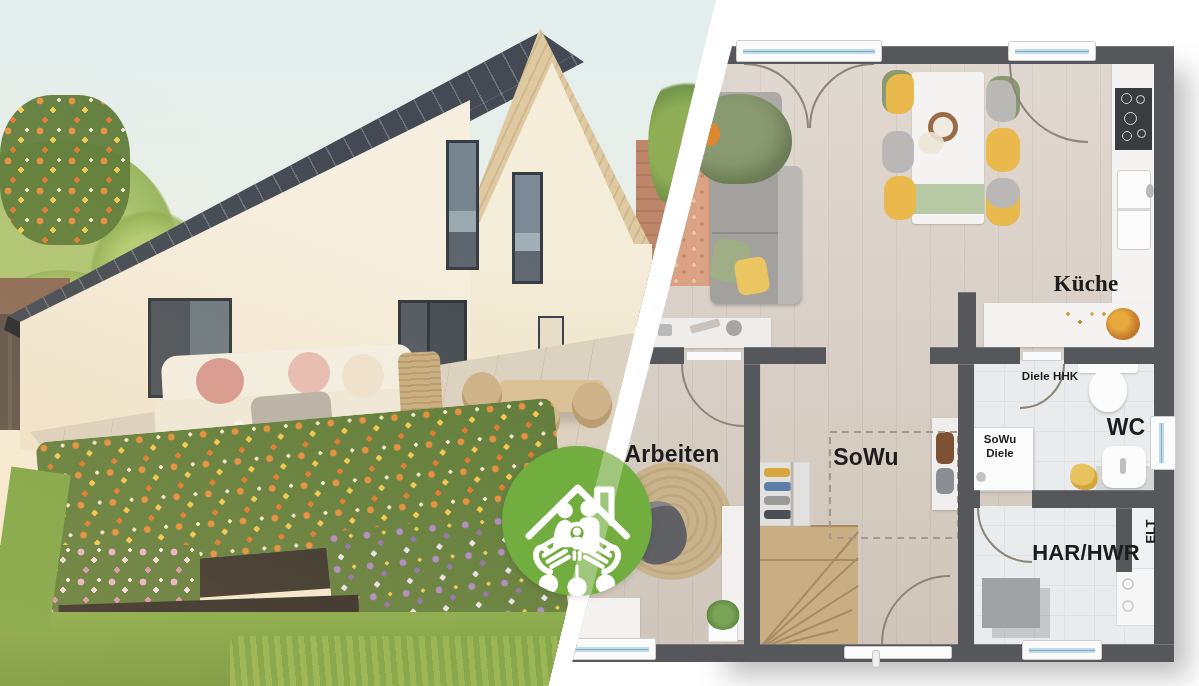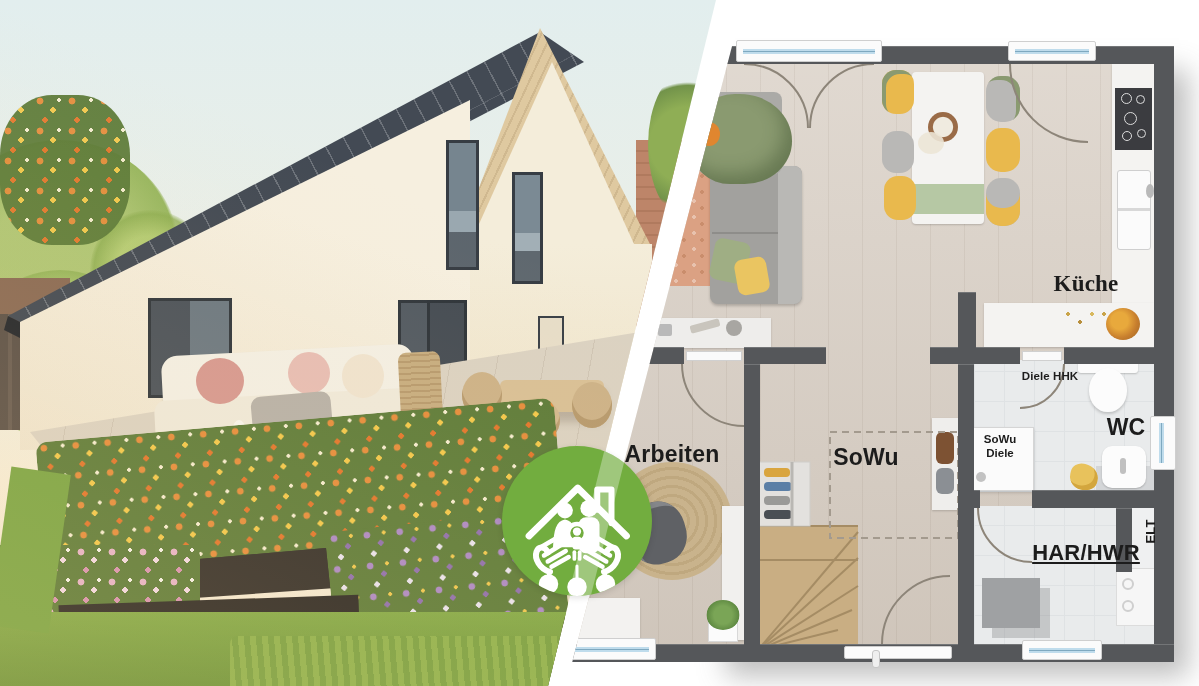--- a/index.html
+++ b/index.html
@@ -266,21 +266,21 @@
     <div style="left:1159px;top:423px;width:5px;height:40px;background:linear-gradient(90deg,#bfdcec 0 45%,#7fa9c0 45% 55%,#bfdcec 55% 100%);"></div>
     <div class="winH" style="left:548px;top:638px;width:108px;height:22px;"></div>
     <div class="glassH" style="left:555px;top:647px;width:94px;height:5px;"></div>
     <div class="winH" style="left:1022px;top:640px;width:80px;height:20px;"></div>
     <div class="glassH" style="left:1029px;top:648px;width:66px;height:5px;"></div>
 
     <div class="lbl lbl-big" style="left:1040px;top:271px;width:92px;font-family:Liberation Serif, serif;">Küche</div>
     <div class="lbl lbl-big" style="left:612px;top:441px;width:120px;">Arbeiten</div>
     <div class="lbl lbl-big" style="left:826px;top:444px;width:80px;">SoWu</div>
     <div class="lbl lbl-big" style="left:1104px;top:414px;width:44px;">WC</div>
-    <div class="lbl lbl-big" style="left:1024px;top:540px;width:124px;font-size:22px;text-decoration:underline;">HAR/HWR</div>
+    <div class="lbl lbl-big" style="left:1024px;top:540px;width:124px;font-size:22px;">HAR/HWR</div>
     <div class="lbl lbl-small" style="left:1010px;top:370px;width:80px;">Diele HHK</div>
     <div class="lbl lbl-small" style="left:1128px;top:524px;width:44px;transform:rotate(-90deg);font-size:13px;">ELT</div>
     <div style="left:966px;top:432px;width:68px;text-align:center;color:#1c1c1c;font-weight:bold;font-size:11.5px;line-height:14px;">
       <span style="position:static;display:block;">SoWu</span>
       <span style="position:static;display:block;">Diele</span>
     </div>
   </div>
 
   <div id="logo">
     <svg viewBox="0 0 200 200">

